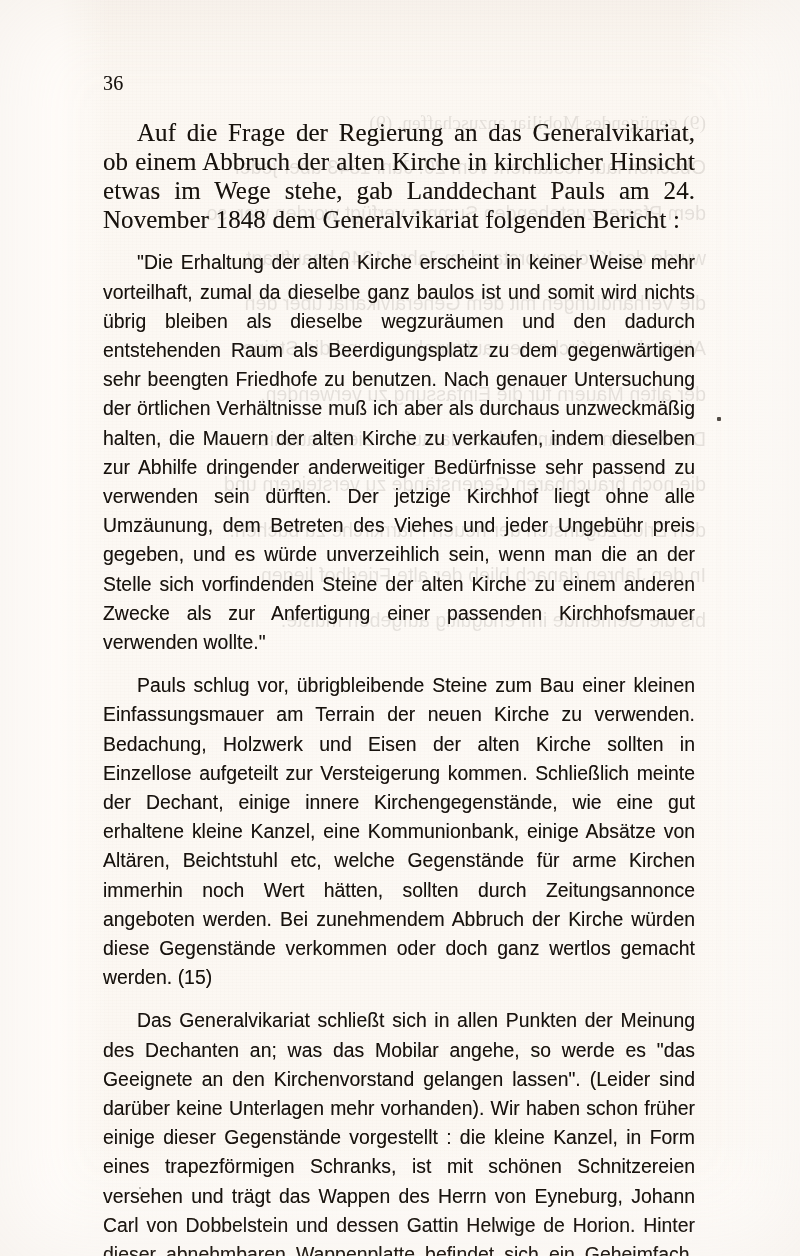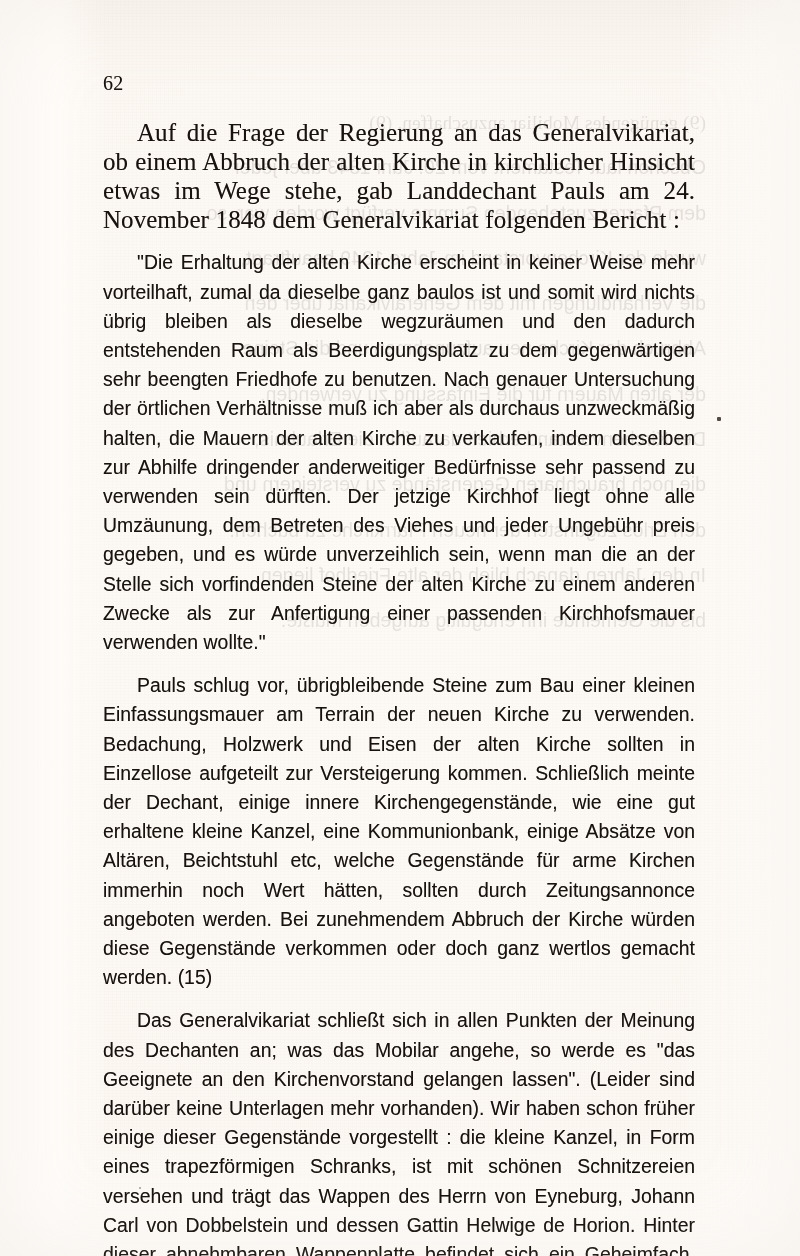--- a/index.html
+++ b/index.html
@@ -179,21 +179,21 @@
     <p>der alten Mauern für die Einfassung zu verwenden.</p>
     <p>Der Kirchenvorstand erhielt daraufhin die Erlaubnis,</p>
     <p>die noch brauchbaren Gegenstände zu versteigern und</p>
     <p>den Erlös zugunsten der neuen Pfarrkirche zu buchen.</p>
     <p>In den Jahren danach blieb der alte Friedhof liegen,</p>
     <p>bis die Gemeinde ihn endgültig aufgeben mußte.</p>
   </div>
 
   <div class="content">
 
-    <div class="folio">62</div>
+    <div class="folio">36</div>
 
     <p class="para serif">Auf die Frage der Regierung an das Generalvikariat, ob einem Abbruch der alten Kirche in kirchlicher Hinsicht etwas im Wege stehe, gab Landdechant Pauls am 24. November 1848 dem Generalvikariat folgenden Bericht :</p>
 
     <p class="para sans">"Die Erhaltung der alten Kirche erscheint in keiner Weise mehr vorteilhaft, zumal da dieselbe ganz baulos ist und somit wird nichts übrig bleiben als dieselbe wegzuräumen und den dadurch entstehenden Raum als Beerdigungsplatz zu dem gegenwärtigen sehr beengten Friedhofe zu benutzen. Nach genauer Untersuchung der örtlichen Verhältnisse muß ich aber als durchaus unzweckmäßig halten, die Mauern der alten Kirche zu verkaufen, indem dieselben zur Abhilfe dringender anderweitiger Bedürfnisse sehr passend zu verwenden sein dürften. Der jetzige Kirchhof liegt ohne alle Umzäunung, dem Betreten des Viehes und jeder Ungebühr preis gegeben, und es würde unverzeihlich sein, wenn man die an der Stelle sich vorfindenden Steine der alten Kirche zu einem anderen Zwecke als zur Anfertigung einer passenden Kirchhofsmauer verwenden wollte."</p>
 
     <p class="para sans">Pauls schlug vor, übrigbleibende Steine zum Bau einer kleinen Einfassungsmauer am Terrain der neuen Kirche zu verwenden. Bedachung, Holzwerk und Eisen der alten Kirche sollten in Einzellose aufgeteilt zur Versteigerung kommen. Schließlich meinte der Dechant, einige innere Kirchengegenstände, wie eine gut erhaltene kleine Kanzel, eine Kommunionbank, einige Absätze von Altären, Beichtstuhl etc, welche Gegenstände für arme Kirchen immerhin noch Wert hätten, sollten durch Zeitungsannonce angeboten werden. Bei zunehmendem Abbruch der Kirche würden diese Gegenstände verkommen oder doch ganz wertlos gemacht werden. (15)</p>
 
     <p class="para sans">Das Generalvikariat schließt sich in allen Punkten der Meinung des Dechanten an; was das Mobilar angehe, so werde es "das Geeignete an den Kirchenvorstand gelangen lassen". (Leider sind darüber keine Unterlagen mehr vorhanden). Wir haben schon früher einige dieser Gegenstände vorgestellt : die kleine Kanzel, in Form eines trapezförmigen Schranks, ist mit schönen Schnitzereien versehen und trägt das Wappen des Herrn von Eyneburg, Johann Carl von Dobbelstein und dessen Gattin Helwige de Horion. Hinter dieser abnehmbaren Wappenplatte befindet sich ein Geheimfach. Die drei vorderen Seiten sind in je</p>
 
   </div>

